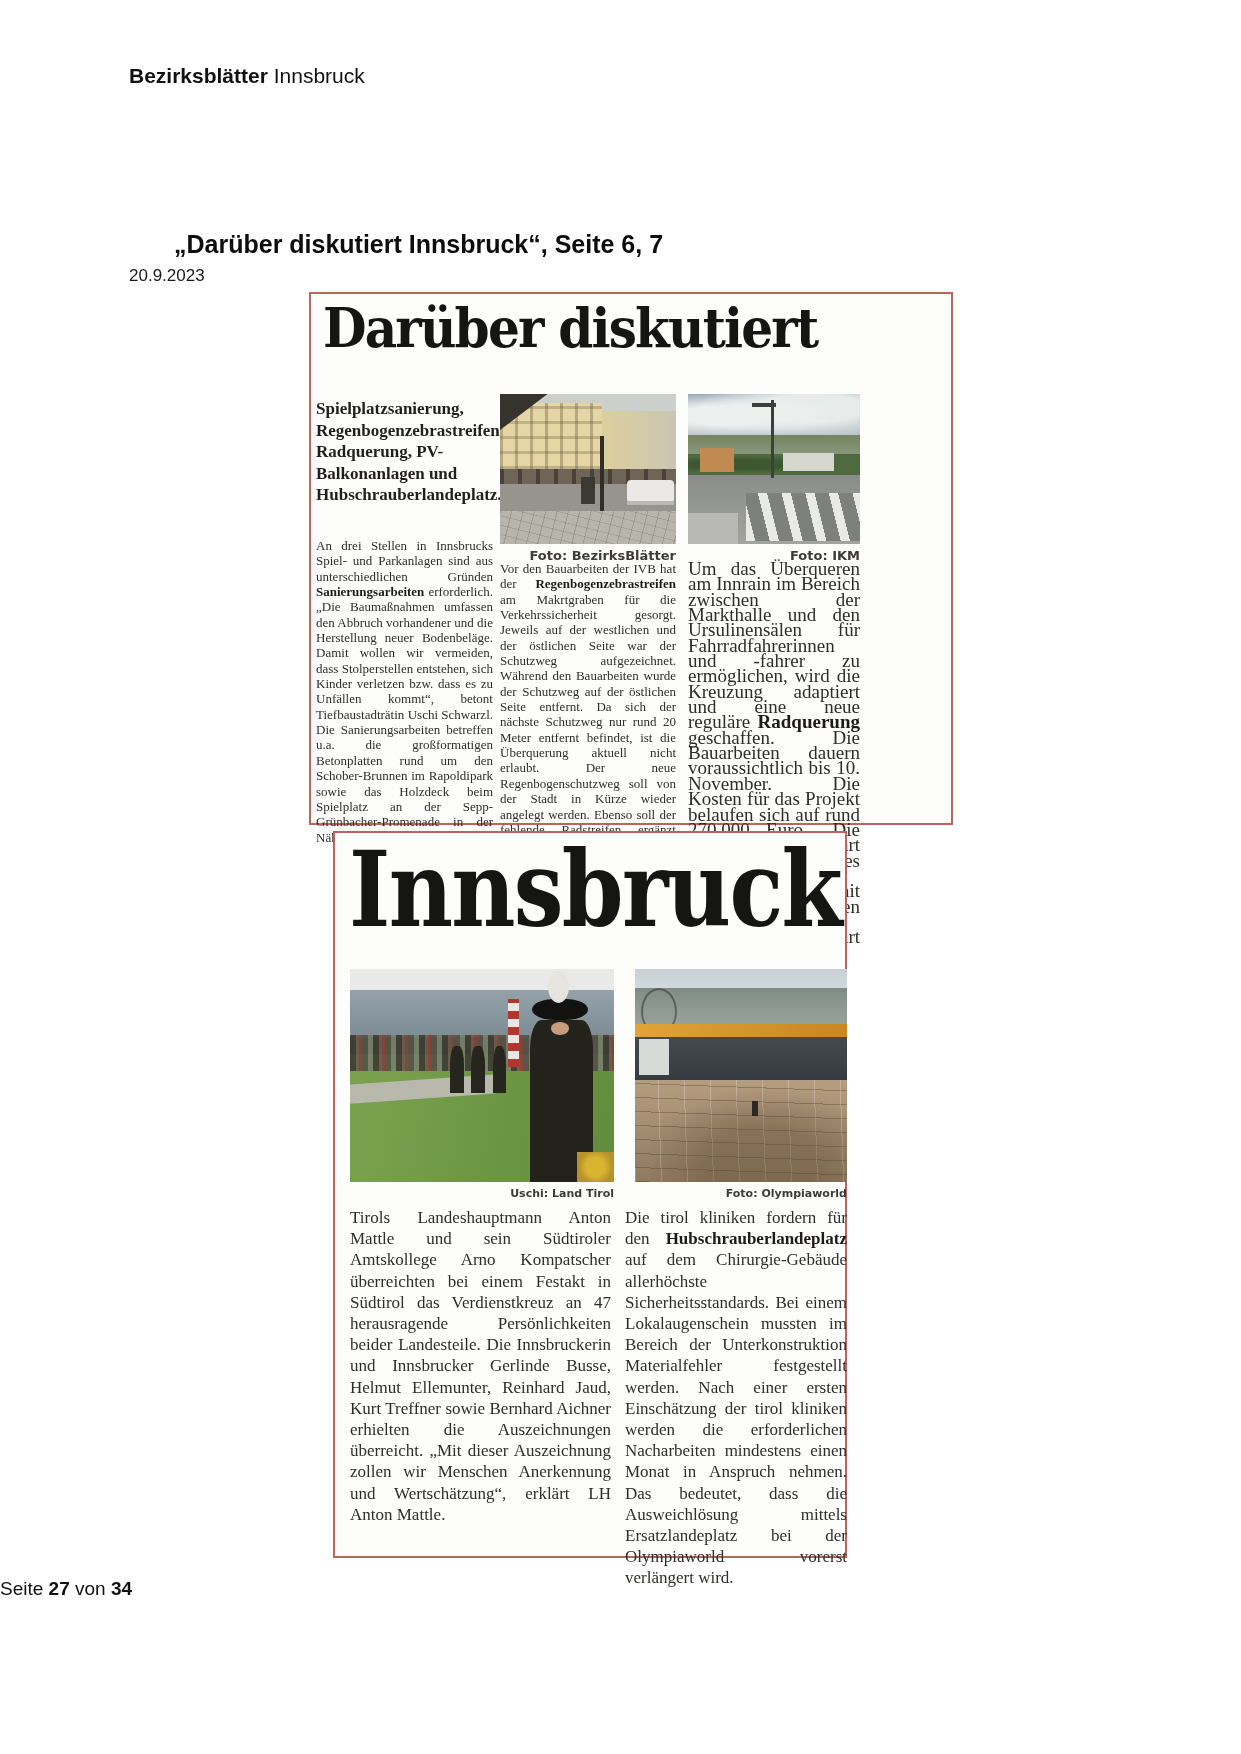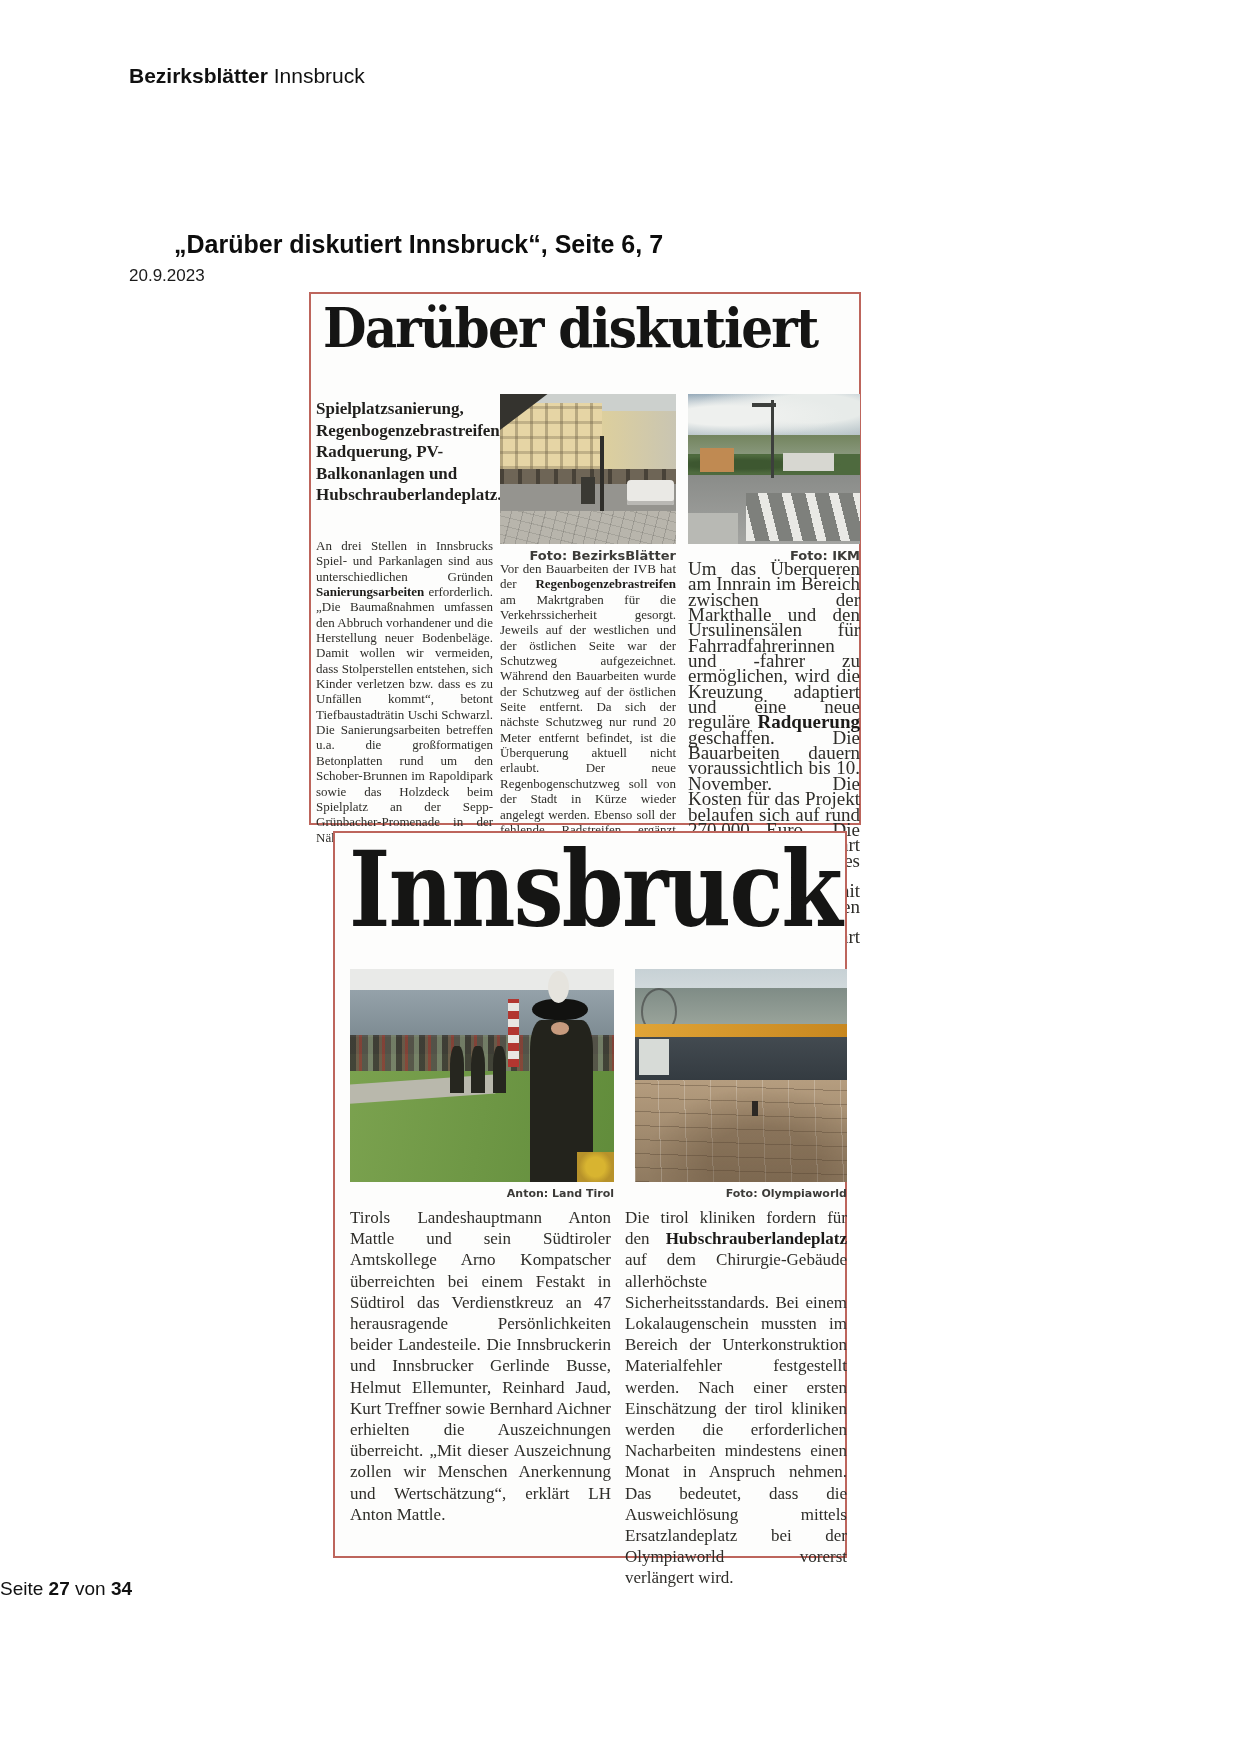--- a/index.html
+++ b/index.html
@@ -10,21 +10,21 @@
   
   .brand{left:129px;top:64px;font-size:21px;color:#111;}
   .brand b{font-weight:bold;}
   .doc-title{left:129px;top:230px;font-size:25px;font-weight:bold;color:#0d0d0d;margin-left:45px;}
   .doc-date{left:129px;top:266px;font-size:17px;color:#1a1a1a;}
   .footer{left:0;top:1578px;width:1107px;font-size:19px;color:#111;}
   .footer b{font-weight:bold;}
 
   
   .clip{border:2px solid #bd655c;background:#fdfdfc;box-sizing:border-box;}
-  .clip1{left:309px;top:292px;width:552px;height:533px;}
+  .clip1{left:309px;top:292px;width:644px;height:533px;}
   .clip2{left:333px;top:831px;width:514px;height:727px;}
 
   .headline{font-family:"DejaVu Serif",serif;font-weight:bold;color:#151514;
             white-space:nowrap;transform-origin:0 0;letter-spacing:-2px;line-height:1.05;}
   .h1a{left:12px;top:6px;font-size:54px;transform:scaleX(0.93);}
   .h2a{left:14px;top:2px;font-size:104px;transform:scaleX(0.85);}
 
   .serif{font-family:"Liberation Serif","DejaVu Serif",serif;color:#2e2d29;}
   .intro{left:5px;top:104px;width:177px;font-size:17px;line-height:21.5px;font-weight:bold;color:#201f1d;}
   .bodytxt{text-align:justify;}
@@ -195,21 +195,21 @@
     <div class="p4-sky"></div>
     <div class="p4-mtn"></div>
     <div class="p4-wheel"></div>
     <div class="p4-bldg"></div>
     <div class="p4-roof"></div>
     <div class="p4-white"></div>
     <div class="p4-plaza"></div>
     <div class="p4-fig"></div>
   </div>
 
-  <div class="abs caption cap2a">Anton: Land Tirol</div>
+  <div class="abs caption cap2a">Uschi: Land Tirol</div>
   <div class="abs caption cap2b">Foto: Olympiaworld</div>
 
   <div class="abs serif bodytxt c2col1"><span>Tirols Landeshauptmann Anton Mattle und sein Südtiroler Amtskollege Arno Kompatscher überreichten bei einem Festakt in Südtirol das Verdienstkreuz an 47 herausragende Persönlichkeiten beider Landesteile. Die Innsbruckerin und Innsbrucker Gerlinde Busse, Helmut Ellemunter, Reinhard Jaud, Kurt Treffner sowie Bernhard Aichner erhielten die Auszeichnungen überreicht. „Mit dieser Auszeichnung zollen wir Menschen Anerkennung und Wertschätzung“, erklärt LH Anton Mattle.</span></div>
   <div class="abs serif bodytxt c2col2"><span>Die tirol kliniken fordern für den </span><b>Hubschrauberlandeplatz</b><span> auf dem Chirurgie-Gebäude allerhöchste Sicherheitsstandards. Bei einem Lokalaugenschein mussten im Bereich der Unterkonstruktion Materialfehler festgestellt werden. Nach einer ersten Einschätzung der tirol kliniken werden die erforderlichen Nacharbeiten mindestens einen Monat in Anspruch nehmen. Das bedeutet, dass die Ausweichlösung mittels Ersatzlandeplatz bei der Olympiaworld vorerst verlängert wird.</span></div>
 </div>
 
 <div class="abs footer">
   <span>Seite </span><b>27</b><span> von </span><b>34</b>
 </div>
 

